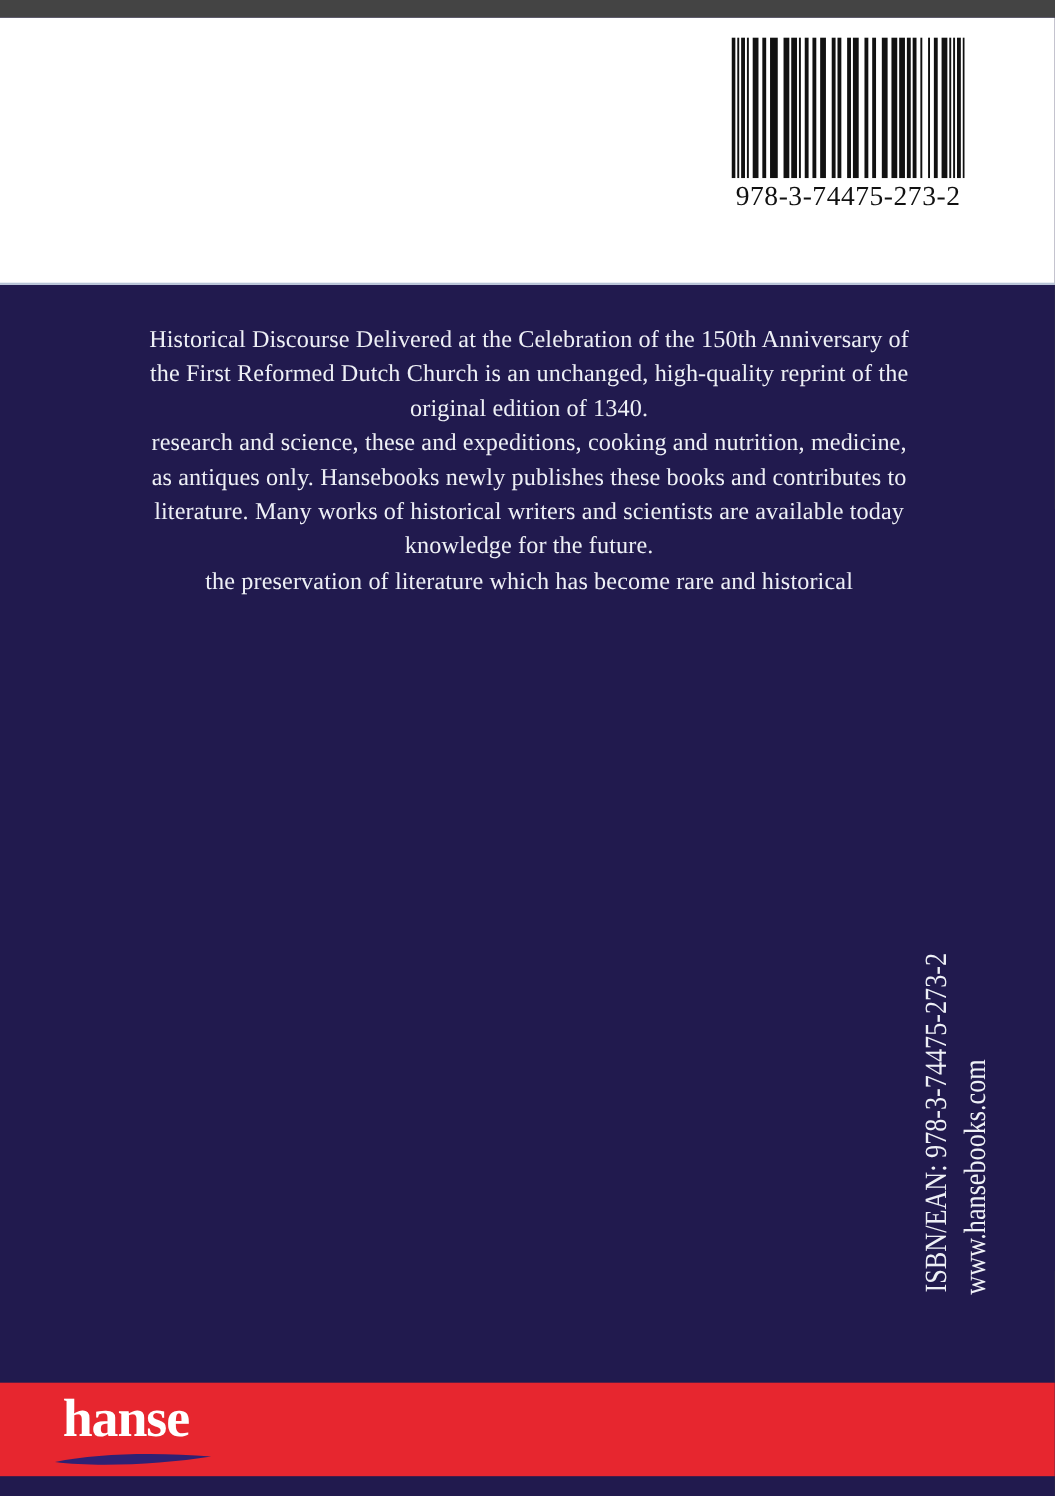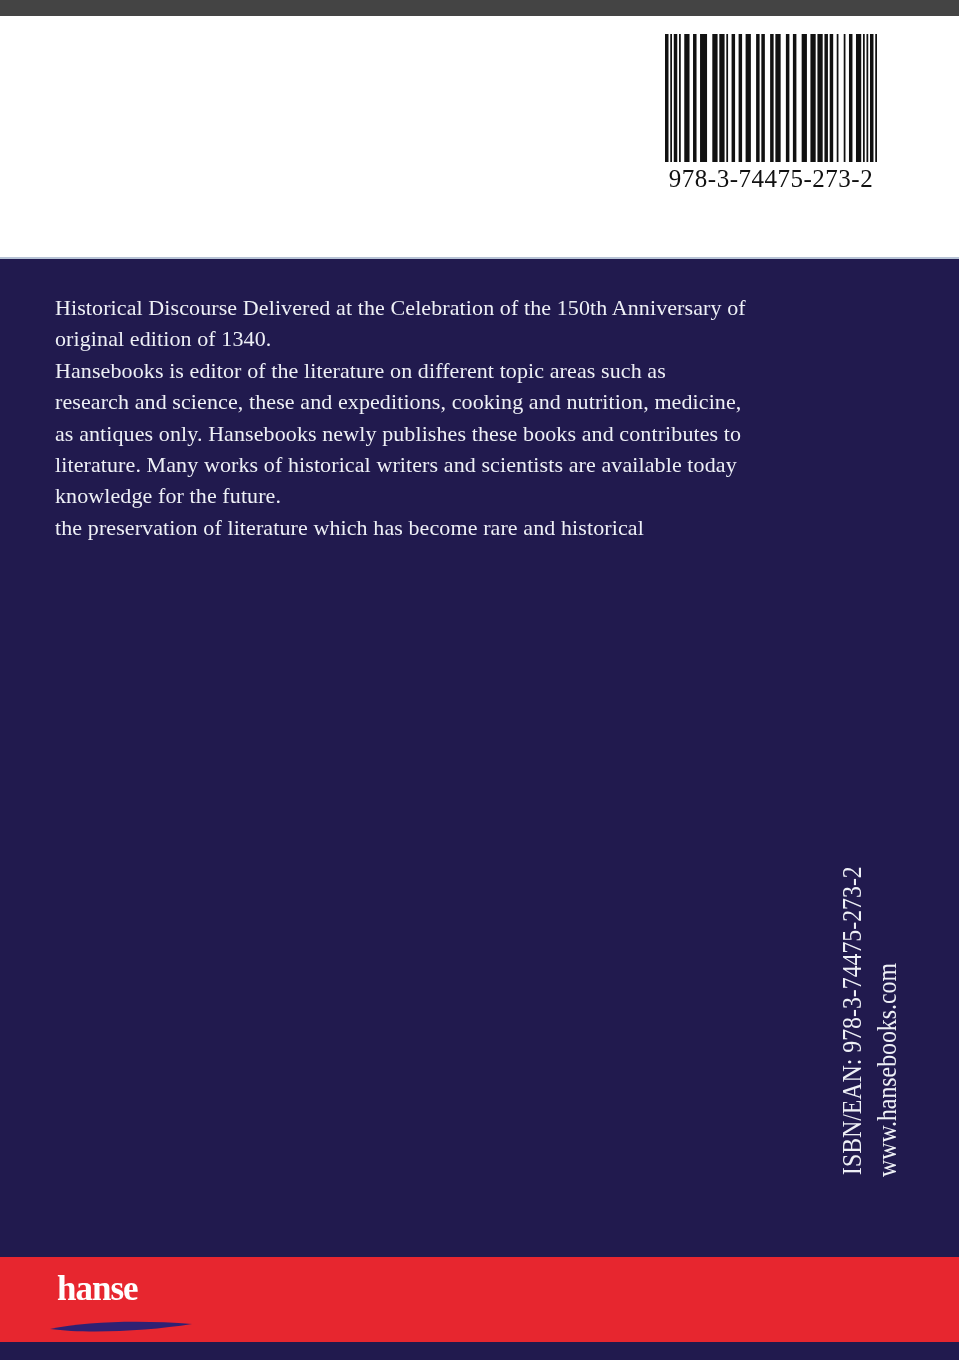--- a/index.html
+++ b/index.html
@@ -25,34 +25,34 @@
   }
   .barcode-svg{display:block;width:212px;height:128px;margin:0 auto;}
   .barcode-number{
     font-size:25px;color:var(--ink);margin-top:3px;letter-spacing:0.5px;
     white-space:nowrap;
   }
   .description{
     position:absolute;left:55px;top:276px;width:852px;
     color:var(--text);font-size:22px;line-height:31.4px;letter-spacing:0.1px;
   }
-  .description .line{white-space:nowrap;}
+  .description .line{white-space:nowrap;text-align:center;}
   .vert{
     position:absolute;transform-origin:0 0;white-space:nowrap;
     color:var(--text);font-size:28px;line-height:32px;
   }
   .vert-isbn{left:836px;top:1159px;transform:rotate(-90deg) scaleX(0.85);}
   .vert-site{left:871px;top:1161px;transform:rotate(-90deg) scaleX(0.85);}
   .red-band{
     position:absolute;left:0;top:1241px;width:959px;height:85px;
     background:var(--red);
   }
   .logo{position:absolute;left:57px;top:4px;width:160px;height:78px;}
   .logo-text{
-    font-size:35px;font-weight:bold;color:#ffffff;letter-spacing:-1px;
+    font-size:49px;font-weight:bold;color:#ffffff;letter-spacing:-1px;
     display:block;line-height:56px;
   }
   .swoosh{position:absolute;left:-9px;top:58px;width:148px;height:16px;display:block;}
 </style>
 </head>
 <body>
 
 <div class="cover">
 
   <div class="top-strip">
@@ -90,22 +90,22 @@
           <rect x="201.49" y="0" width="1.75" height="128" fill="#111111"></rect>
           <rect x="204.99" y="0" width="3.50" height="128" fill="#111111"></rect>
           <rect x="210.25" y="0" width="1.75" height="128" fill="#111111"></rect>
         </svg>
       <div class="barcode-number">978-3-74475-273-2</div>
     </div>
   </div>
 
   <div class="description">
     <div class="line">Historical Discourse Delivered at the Celebration of the 150th Anniversary of</div>
+    <div class="line">the First Reformed Dutch Church is an unchanged, high-quality reprint of the</div>
     <div class="line">original edition of 1340.</div>
-    <div class="line">Hansebooks is editor of the literature on different topic areas such as</div>
     <div class="line">research and science, these and expeditions, cooking and nutrition, medicine,</div>
     <div class="line">as antiques only. Hansebooks newly publishes these books and contributes to</div>
     <div class="line">literature. Many works of historical writers and scientists are available today</div>
     <div class="line">knowledge for the future.</div>
     <div class="line">the preservation of literature which has become rare and historical</div>
   </div>
 
   <div class="vert vert-isbn">ISBN/EAN: 978-3-74475-273-2</div>
   <div class="vert vert-site">www.hansebooks.com</div>
 

